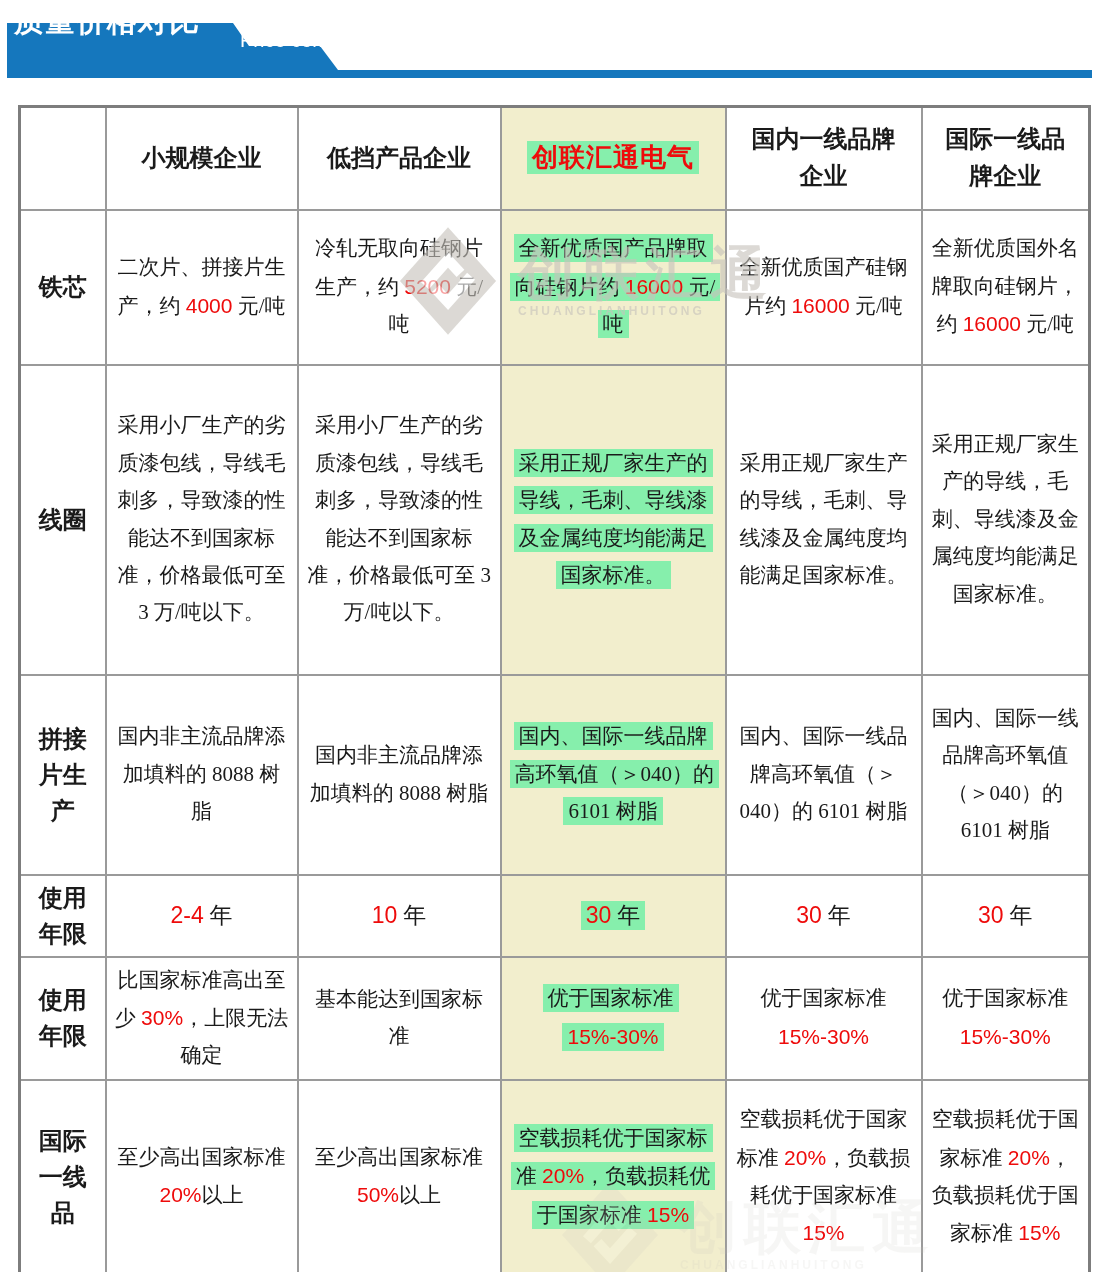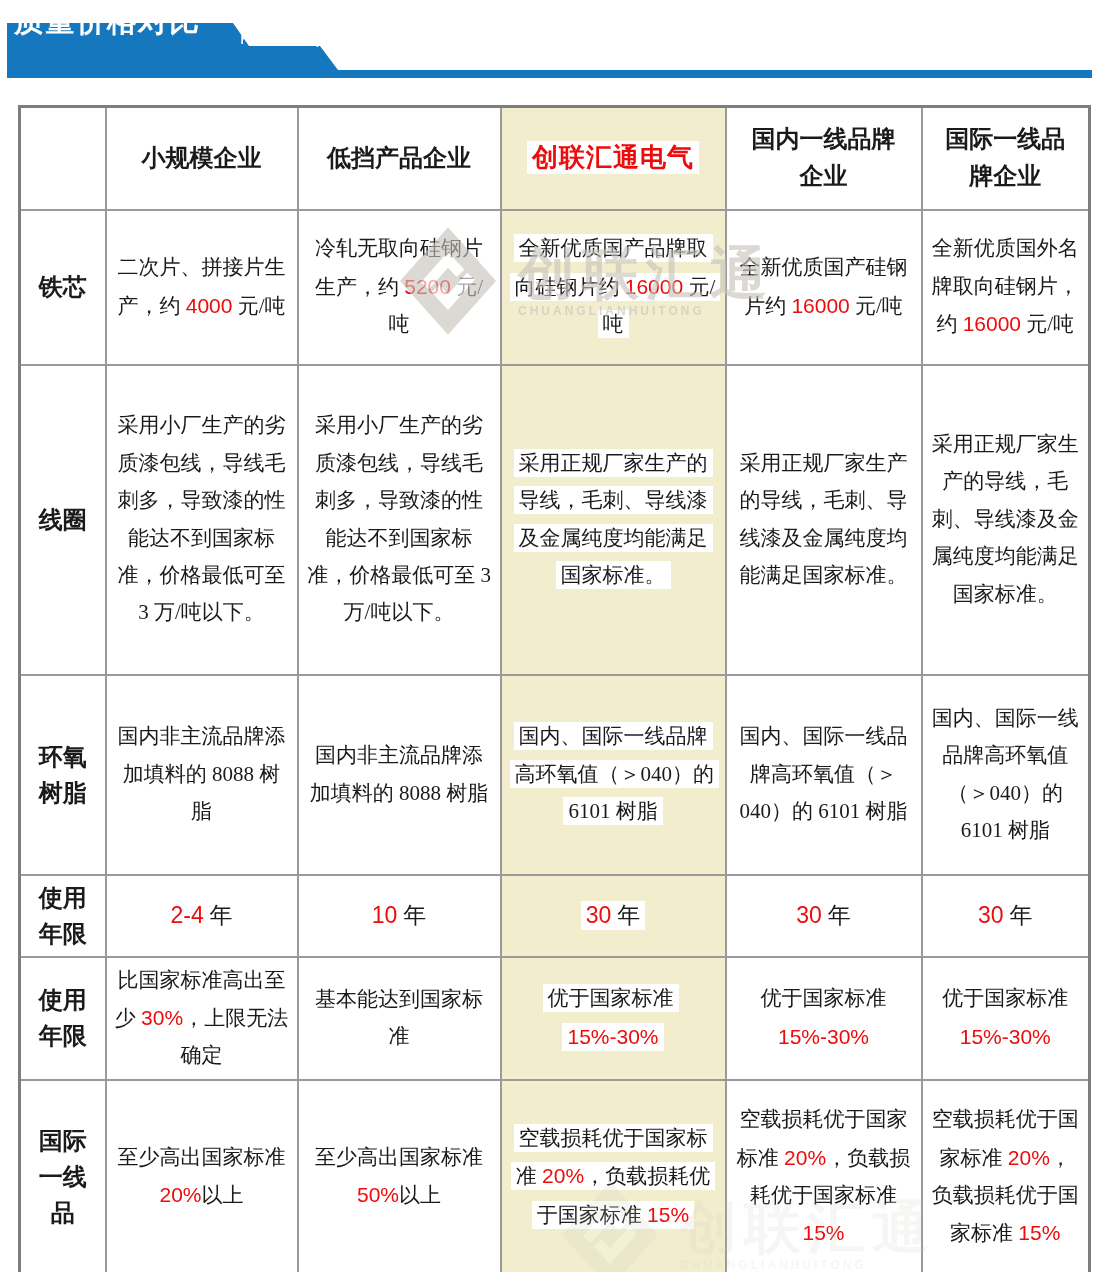--- a/index.html
+++ b/index.html
@@ -20,21 +20,21 @@
   .banner{
     position:absolute;left:0;top:23px;width:1100px;height:55px;background:var(--blue);
     clip-path:polygon(7px 0,233px 0,249px 23px,320px 23px,338px 47px,1092px 47px,1092px 55px,7px 55px);
   }
   .banner-title{
     position:absolute;left:14px;top:1px;color:#fff;font-family:"Liberation Sans","DejaVu Sans",sans-serif;
     font-weight:700;font-size:30px;letter-spacing:1px;white-space:nowrap;
   }
   .banner-sub{
     position:absolute;left:240px;top:29px;color:#fff;font-family:Liberation Sans, sans-serif;
-    font-size:17px;white-space:nowrap;
+    font-size:20px;white-space:nowrap;
   }
   
   .watermark{
     position:absolute;display:flex;align-items:center;gap:20px;color:var(--wm);
     pointer-events:none;z-index:5;
   }
   .wm-top{left:398px;top:224px;opacity:.62;}
   .wm-bottom{left:560px;top:1178px;opacity:.14;}
   .wm-txt{display:flex;flex-direction:column;}
   .wm-cn{font-size:57px;font-weight:700;letter-spacing:7px;line-height:1.05;font-family:"Liberation Sans","DejaVu Sans",sans-serif;white-space:nowrap;}
@@ -47,21 +47,21 @@
   }
   .cmp th,.cmp td{
     border:2px solid var(--border);text-align:center;vertical-align:middle;
     padding:4px 8px;overflow:hidden;
   }
   .cmp th{font-size:24px;font-weight:700;white-space:pre-line;line-height:1.55;}
   .cmp td{font-size:21px;line-height:1.78;}
   .cmp .rowlabel{font-size:24px;font-weight:700;padding:4px 15px;line-height:1.5;}
   .cmp .hl{background:var(--yellow);}
   .box{
-    background:#ffffff;padding:2px 5px;
+    background:#86efac;padding:2px 5px;
     -webkit-box-decoration-break:clone;box-decoration-break:clone;
   }
   .brand{color:var(--red);font-weight:700;font-size:26px;letter-spacing:1px;}
   .red{color:var(--red);font-family:"Liberation Sans","DejaVu Sans",sans-serif;}
   .r-life td{font-size:23px;}
 </style>
 </head>
 <body>
 
 <div class="banner"></div>
@@ -98,21 +98,21 @@
   </tr>
   <tr style="height:310px">
     <th class="rowlabel">线圈</th>
     <td><span>采用小厂生产的劣质漆包线，导线毛刺多，导致漆的性能达不到国家标准，价格最低可至 3 万/吨以下。</span></td>
     <td><span>采用小厂生产的劣质漆包线，导线毛刺多，导致漆的性能达不到国家标准，价格最低可至 3 万/吨以下。</span></td>
     <td class="hl"><span class="box"><span>采用正规厂家生产的导线，毛刺、导线漆及金属纯度均能满足国家标准。</span></span></td>
     <td><span>采用正规厂家生产的导线，毛刺、导线漆及金属纯度均能满足国家标准。</span></td>
     <td><span>采用正规厂家生产的导线，毛刺、导线漆及金属纯度均能满足国家标准。</span></td>
   </tr>
   <tr style="height:200px">
-    <th class="rowlabel">环氧树脂</th>
+    <th class="rowlabel">拼接片生产</th>
     <td><span>国内非主流品牌添加填料的 8088 树脂</span></td>
     <td><span>国内非主流品牌添加填料的 8088 树脂</span></td>
     <td class="hl"><span class="box"><span>国内、国际一线品牌高环氧值（＞040）的 6101 树脂</span></span></td>
     <td><span>国内、国际一线品牌高环氧值（＞040）的 6101 树脂</span></td>
     <td><span>国内、国际一线品牌高环氧值（＞040）的 6101 树脂</span></td>
   </tr>
   <tr style="height:77px" class="r-life">
     <th class="rowlabel">使用年限</th>
     <td><span class="red">2-4</span><span> 年</span></td>
     <td><span class="red">10</span><span> 年</span></td>

